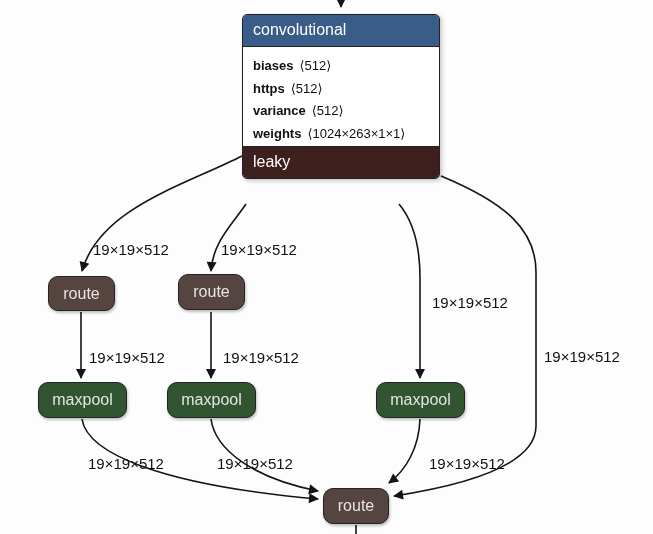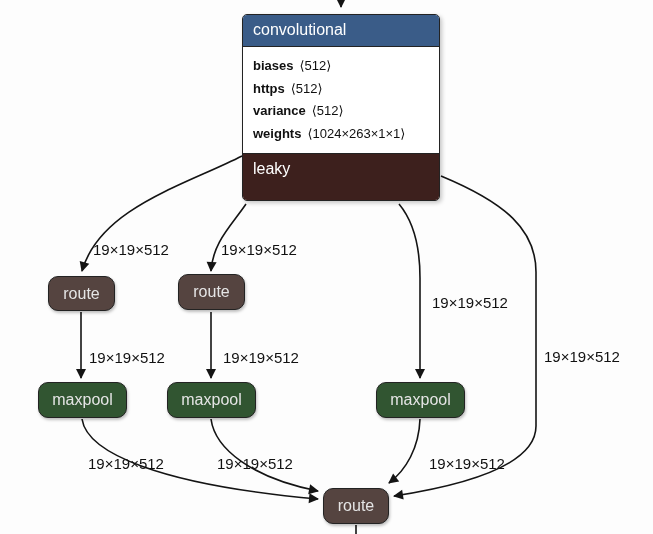--- a/index.html
+++ b/index.html
@@ -7,24 +7,24 @@
   .canvas { position:relative; width:653px; height:534px; background:#fdfdfd; overflow:hidden; }
 
   svg.edge-layer { position:absolute; left:0; top:0; z-index:1; }
   path.edge { fill:none; stroke:#141414; stroke-width:1.6px; }
 
   .conv-node { position:absolute; left:242px; top:14px; width:198px; box-sizing:border-box;
     border:1.6px solid #232323; border-radius:5px; overflow:hidden; background:#ffffff;
     box-shadow:2px 2px 4px rgba(0,0,0,0.22); z-index:2; }
   .conv-header { background:#3a5c88; color:#ffffff; font-size:16px; padding:6px 10px 7px;
     border-bottom:1.6px solid #232323; }
-  .conv-body { padding:8px 10px 8px; background:#ffffff; }
+  .conv-body { padding:8px 10px 1px; background:#ffffff; }
   .attr-row { font-size:13px; color:#101010; line-height:22.6px; white-space:nowrap; }
   .attr-name { font-weight:bold; margin-right:6px; }
-  .conv-footer { background:#3d201d; color:#ffffff; font-size:16px; padding:6px 10px 22px;
+  .conv-footer { background:#3d201d; color:#ffffff; font-size:16px; padding:6px 10px 7px;
     border-top:1.6px solid #232323; }
 
   .node-sm { position:absolute; box-sizing:border-box; color:#e5e5e5; font-size:16px;
     display:flex; align-items:center; justify-content:center;
     border:1.6px solid #232323; border-radius:10px;
     box-shadow:1px 2px 3px rgba(0,0,0,0.25); z-index:2; }
   .route   { background:#554440; }
   .maxpool { background:#315531; }
 
   .edge-label { position:absolute; font-size:15px; color:#111111; white-space:nowrap; z-index:3;margin-top:12px; }

